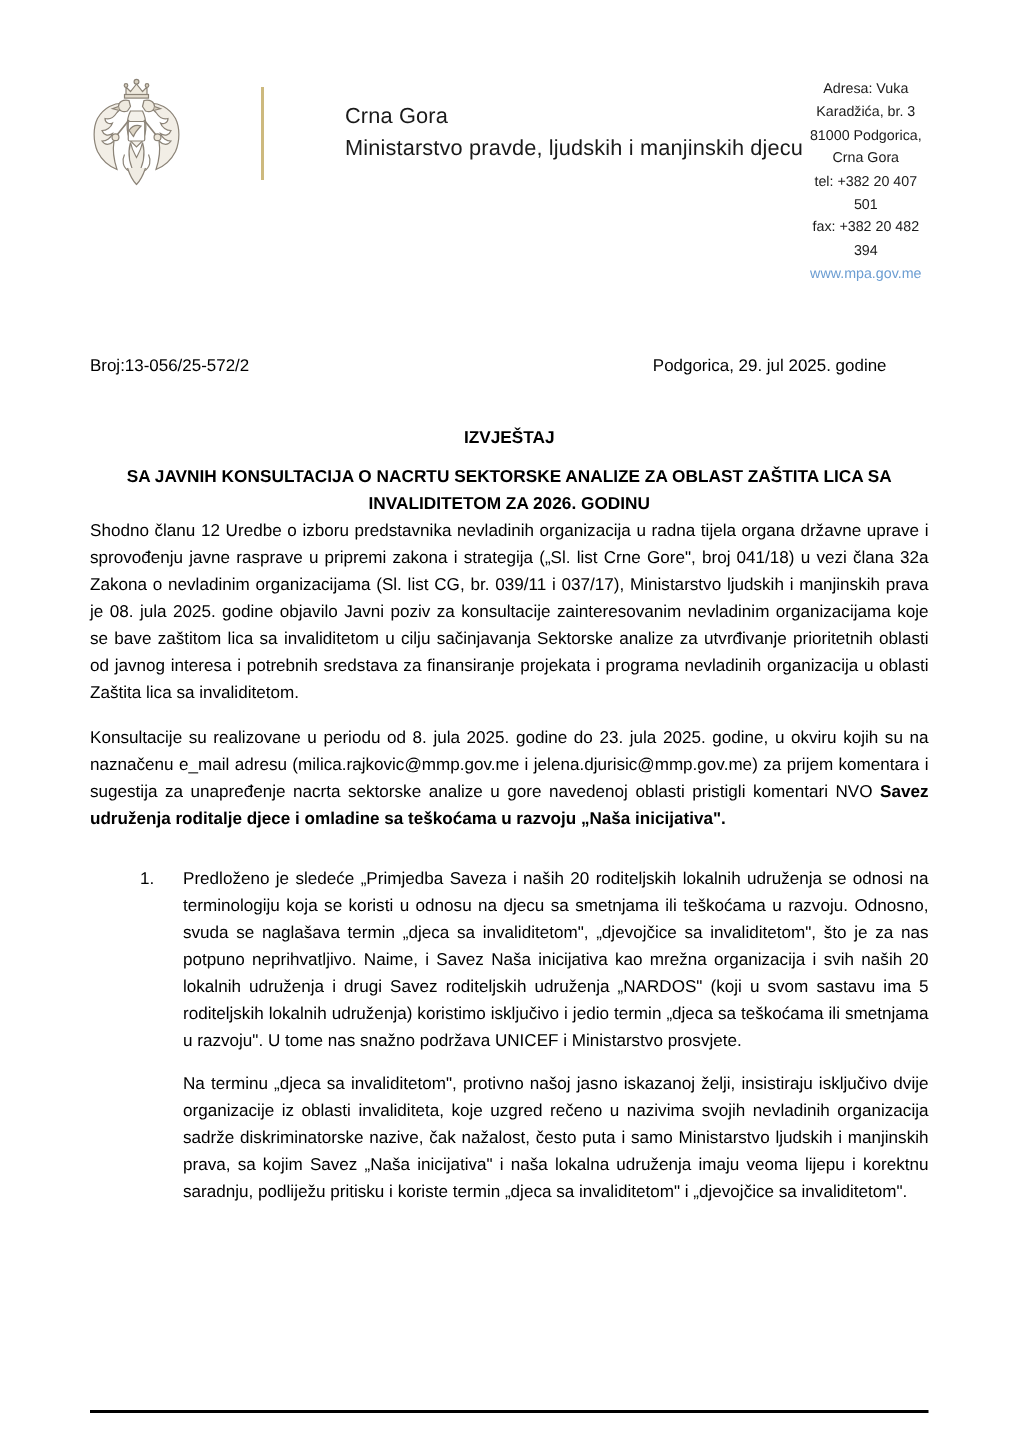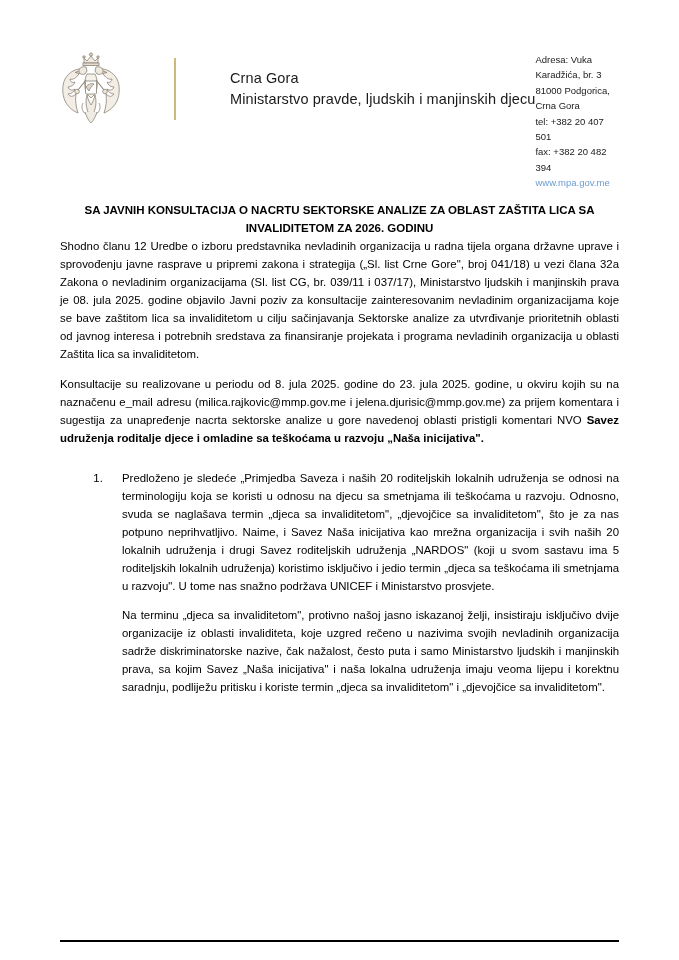--- a/index.html
+++ b/index.html
@@ -57,21 +57,21 @@
     color: #1a1a1a;
     letter-spacing: .1px;
   }
   .brand-ministry {
     font-size: 14.5px;
     color: #1a1a1a;
     letter-spacing: .1px;
     white-space: nowrap;
   }
   .contact {
-    text-align: left;
+    text-align: center;
     font-size: 9.5px;
     line-height: 1.62;
     color: #1a1a1a;
     padding-top: 2px;
   }
   .contact .weblink {
     color: #6b9dd2;
   }
 
   
@@ -200,21 +200,26 @@
 
     <div class="contact">
       <div>Adresa: Vuka Karadžića, br. 3</div>
       <div>81000 Podgorica, Crna Gora</div>
       <div>tel: +382 20 407 501</div>
       <div>fax: +382 20 482 394</div>
       <div class="weblink">www.mpa.gov.me</div>
     </div>
   </div>
 
-
+  <div class="refline">
+    <div>Broj:13-056/25-572/2</div>
+    <div class="right">Podgorica, 29. jul 2025. godine</div>
+  </div>
+
+  <div class="doc-title">IZVJEŠTAJ</div>
   <div class="doc-subtitle">SA JAVNIH KONSULTACIJA O NACRTU SEKTORSKE ANALIZE ZA OBLAST ZAŠTITA LICA SA INVALIDITETOM ZA 2026. GODINU</div>
 
 
   <p class="body intro-body">Shodno članu 12 Uredbe o izboru predstavnika nevladinih organizacija u radna tijela organa državne uprave i sprovođenju javne rasprave u pripremi zakona i strategija („Sl. list Crne Gore", broj 041/18) u vezi člana 32a Zakona o nevladinim organizacijama (Sl. list CG, br. 039/11 i 037/17), Ministarstvo ljudskih i manjinskih prava je 08. jula 2025. godine objavilo Javni poziv za konsultacije zainteresovanim nevladinim organizacijama koje se bave zaštitom lica sa invaliditetom u cilju sačinjavanja Sektorske analize za utvrđivanje prioritetnih oblasti od javnog interesa i potrebnih sredstava za finansiranje projekata i programa nevladinih organizacija u oblasti Zaštita lica sa invaliditetom.</p>
 
   <p class="body"><span>Konsultacije su realizovane u periodu od 8. jula 2025. godine do 23. jula 2025. godine, u okviru kojih su na naznačenu e_mail adresu (milica.rajkovic@mmp.gov.me i jelena.djurisic@mmp.gov.me) za prijem komentara i sugestija za unapređenje nacrta sektorske analize u gore navedenoj oblasti pristigli komentari NVO </span><span class="bold">Savez udruženja roditalje djece i omladine sa teškoćama u razvoju „Naša inicijativa".</span></p>
 
 
   <ol class="items">
     <li>

